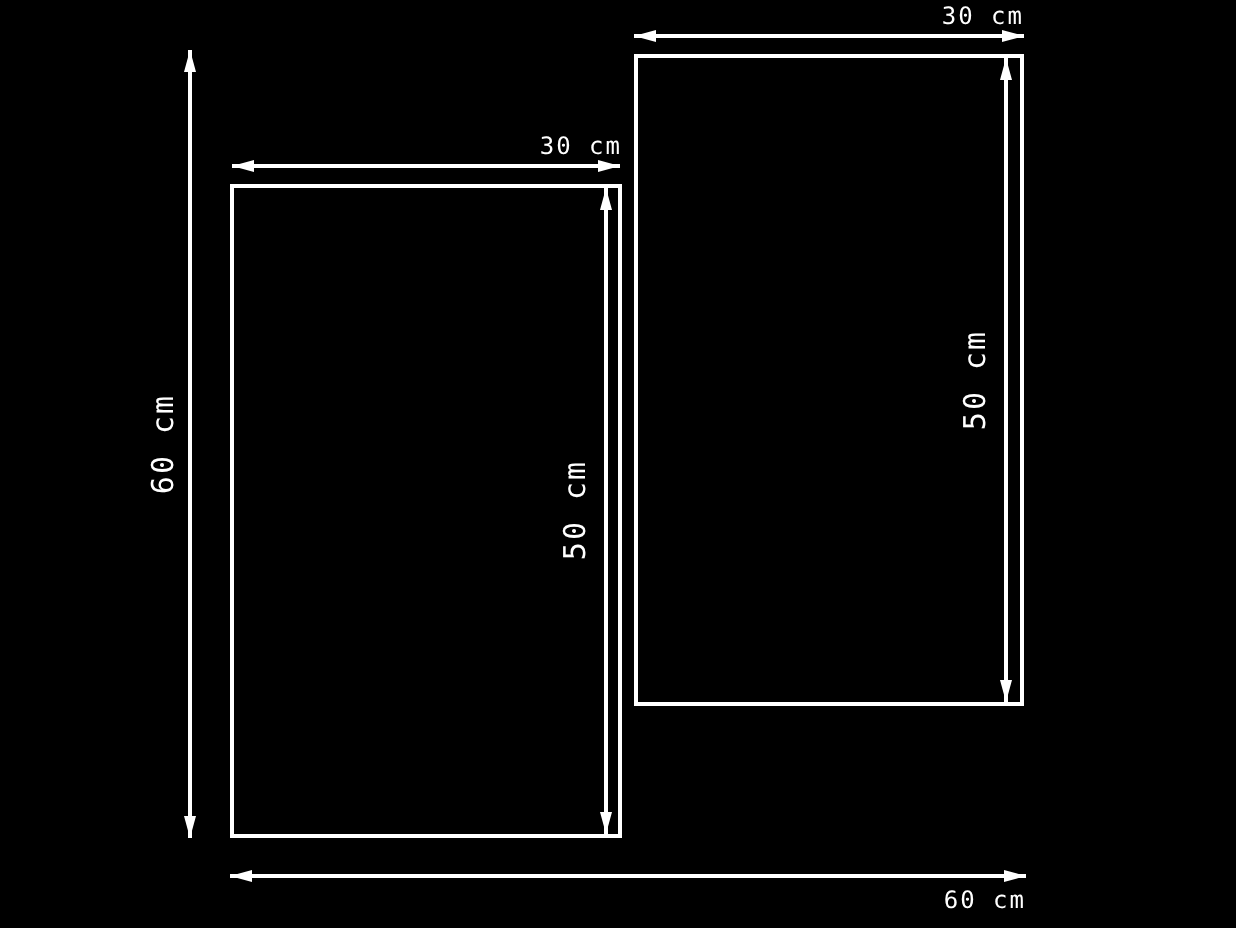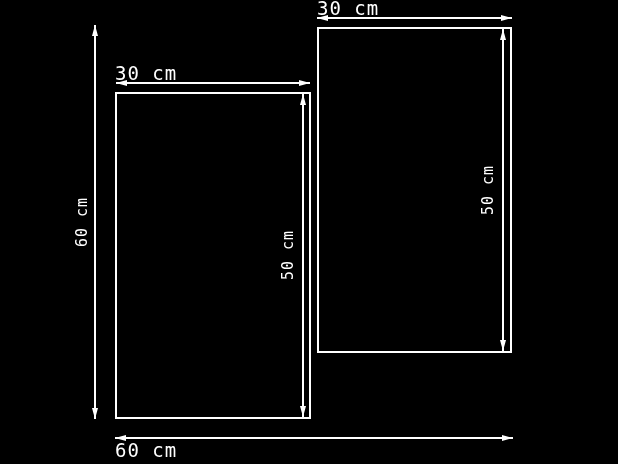--- a/index.html
+++ b/index.html
@@ -46,24 +46,24 @@
     border-bottom: 11px solid #ffffff;
   }
   .arr-down {
     border-left: 3px solid transparent;
     border-right: 3px solid transparent;
     border-top: 11px solid #ffffff;
   }
   .hlabel {
     position: absolute;
     color: #ffffff;
-    font-size: 19px;
+    font-size: 12px;
     line-height: 15px;
     letter-spacing: 1px;
-    text-align: left;
+    text-align: right;
     white-space: nowrap;
   }
   .vanchor {
     position: absolute;
     width: 0;
     height: 0;
   }
   .vanchor span {
     position: absolute;
     left: 0;

